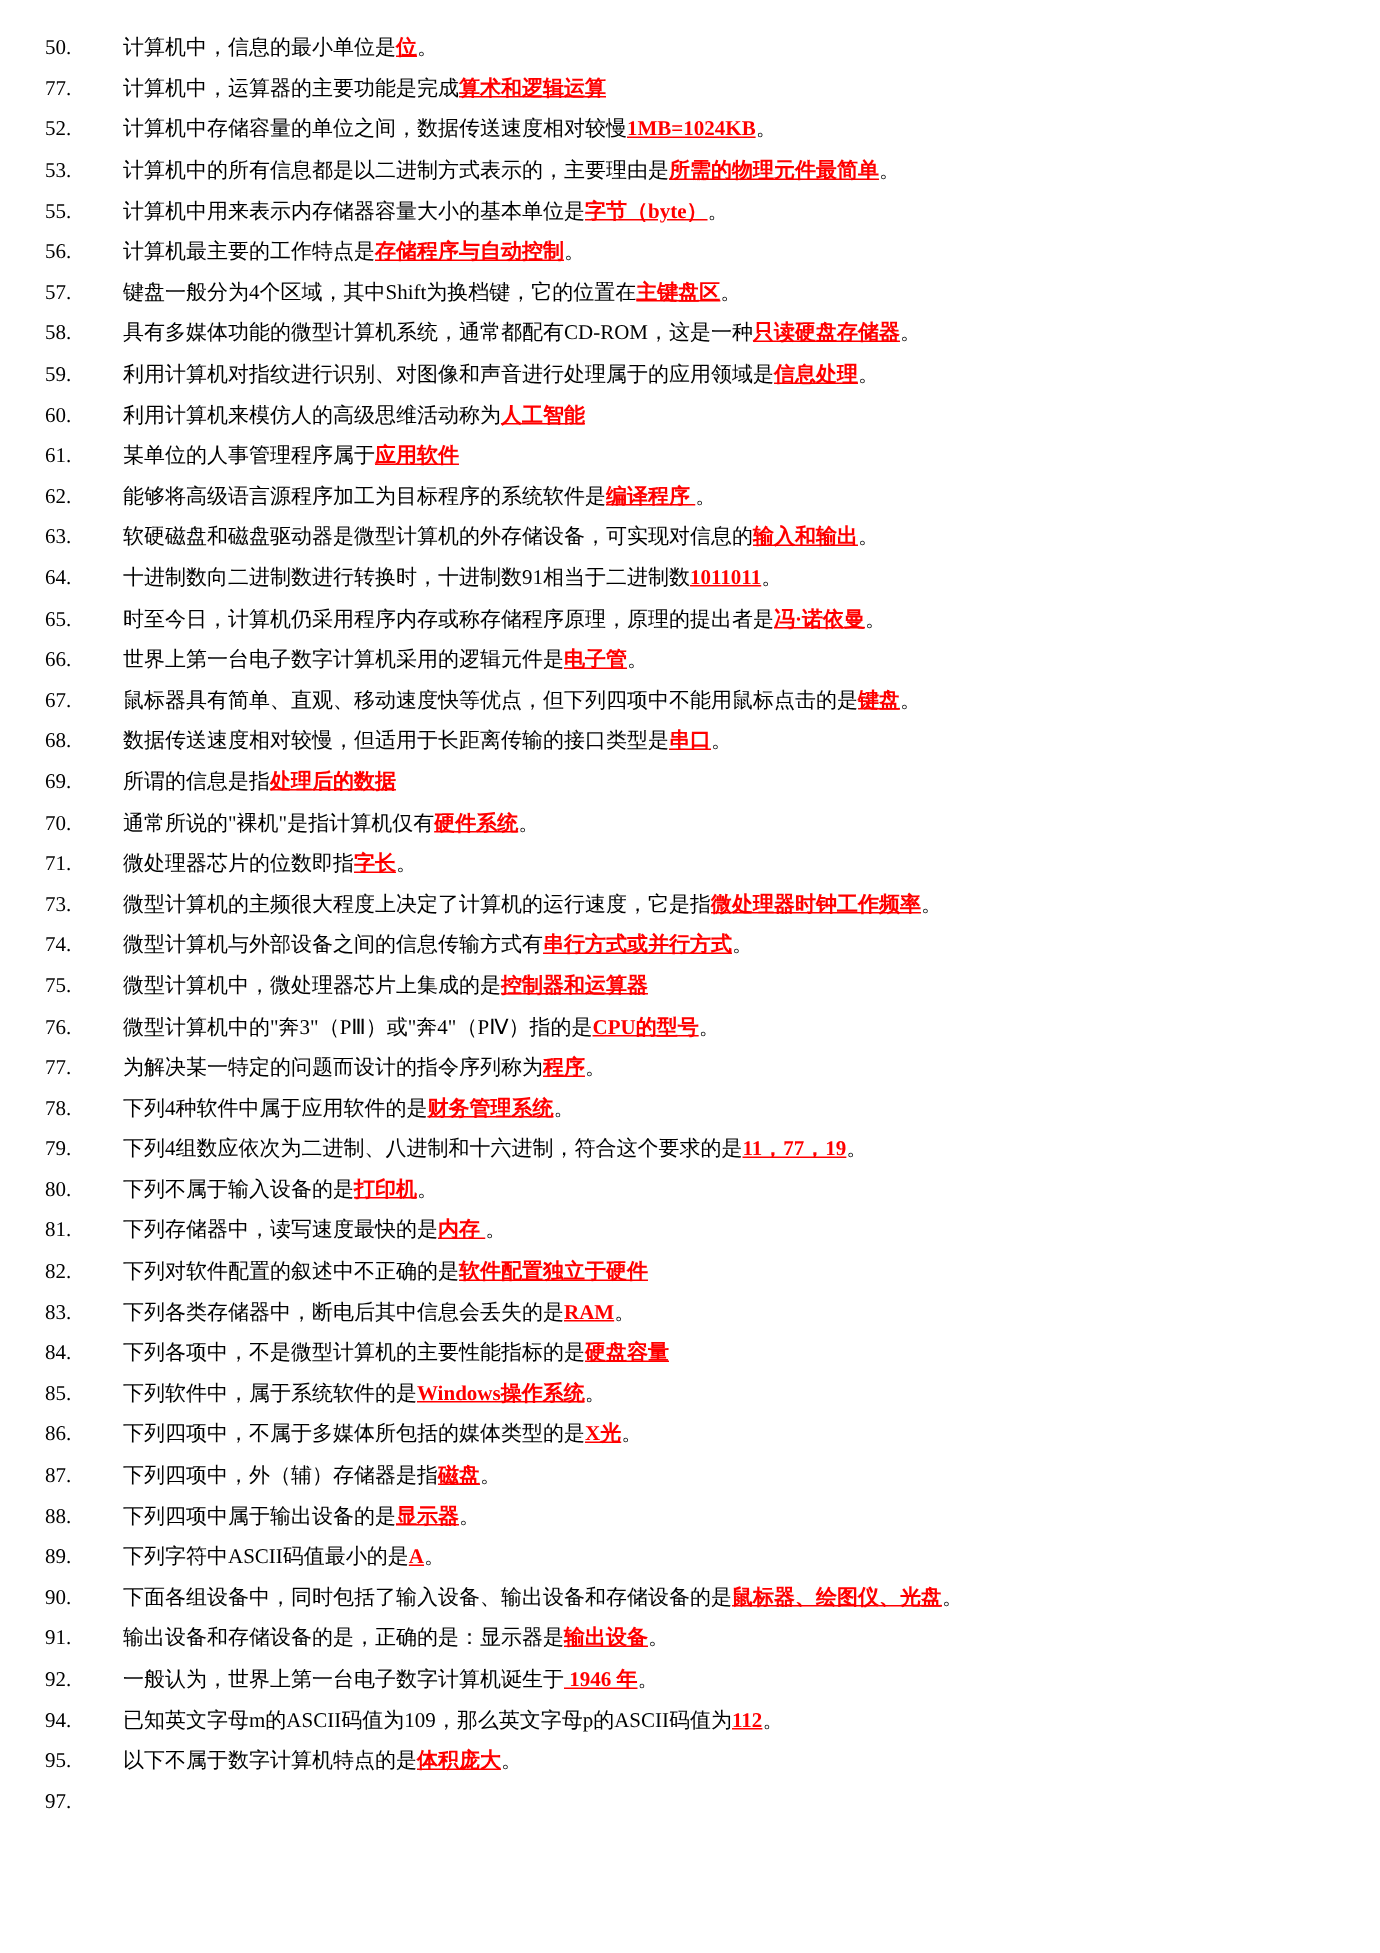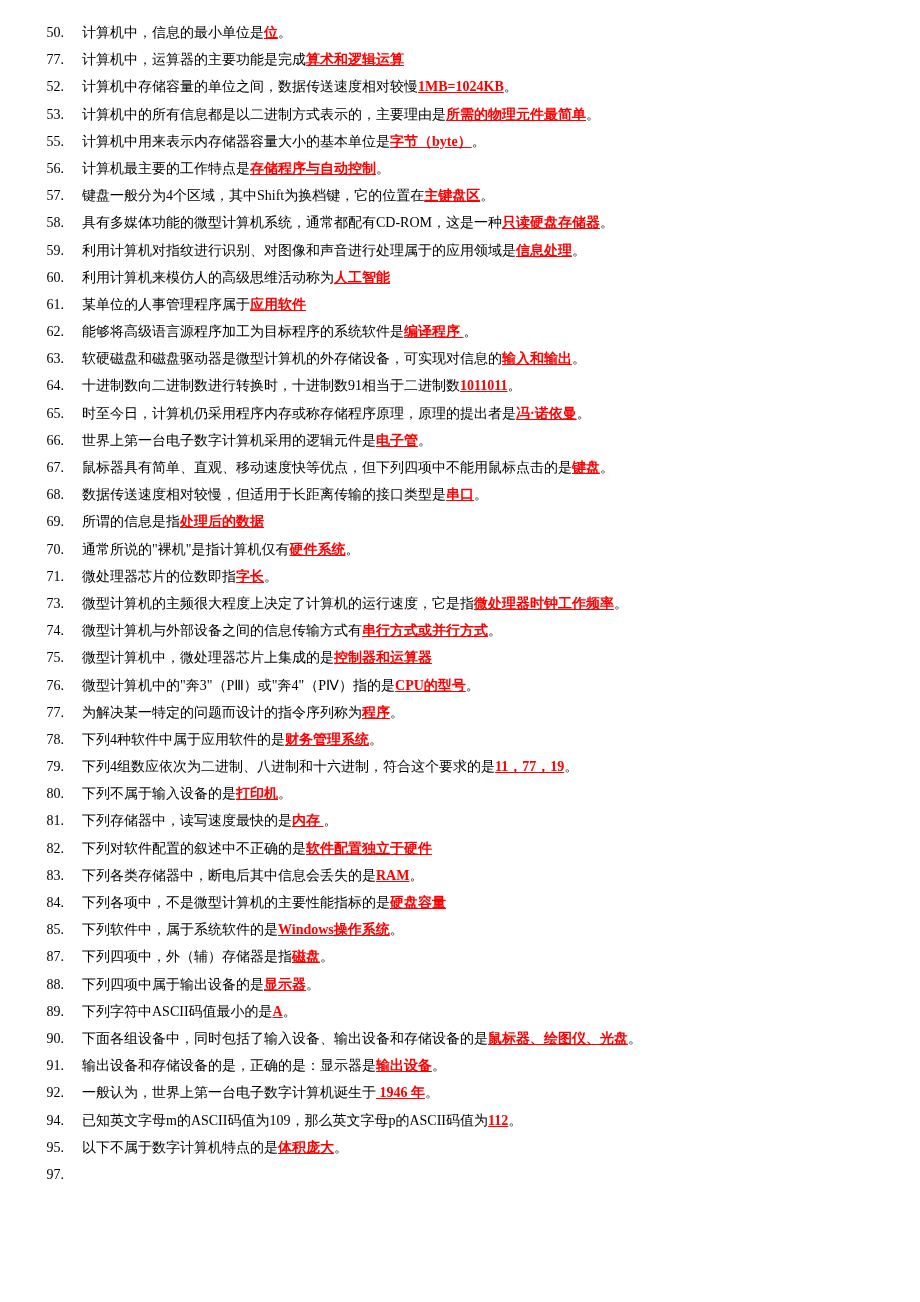--- a/index.html
+++ b/index.html
@@ -12,21 +12,21 @@
     box-sizing: border-box;
     color: #000;
     line-height: 1.8;
   }
   .item {
     display: flex;
     margin-bottom: 2px;
   }
   .num {
     width: 34px;
-    text-align: right;
+    text-align: left;
     flex-shrink: 0;
     margin-right: 18px;
   }
   .content {
     flex: 1;
   }
   .hl {
     color: #ff0000;
     font-weight: bold;
     text-decoration: underline;
@@ -166,20 +166,24 @@
     </div>
     <div class="item">
       <span class="num">84.</span>
       <span class="content"><span>下列各项中，不是微型计算机的主要性能指标的是</span><span class="hl">硬盘容量</span></span>
     </div>
     <div class="item">
       <span class="num">85.</span>
       <span class="content"><span>下列软件中，属于系统软件的是</span><span class="hl">Windows操作系统</span><span>。</span></span>
     </div>
     <div class="item">
+      <span class="num">86.</span>
+      <span class="content"><span>下列四项中，不属于多媒体所包括的媒体类型的是</span><span class="hl">X光</span><span>。</span></span>
+    </div>
+    <div class="item">
       <span class="num">87.</span>
       <span class="content"><span>下列四项中，外（辅）存储器是指</span><span class="hl">磁盘</span><span>。</span></span>
     </div>
     <div class="item">
       <span class="num">88.</span>
       <span class="content"><span>下列四项中属于输出设备的是</span><span class="hl">显示器</span><span>。</span></span>
     </div>
     <div class="item">
       <span class="num">89.</span>
       <span class="content"><span>下列字符中ASCII码值最小的是</span><span class="hl">A</span><span>。</span></span>

